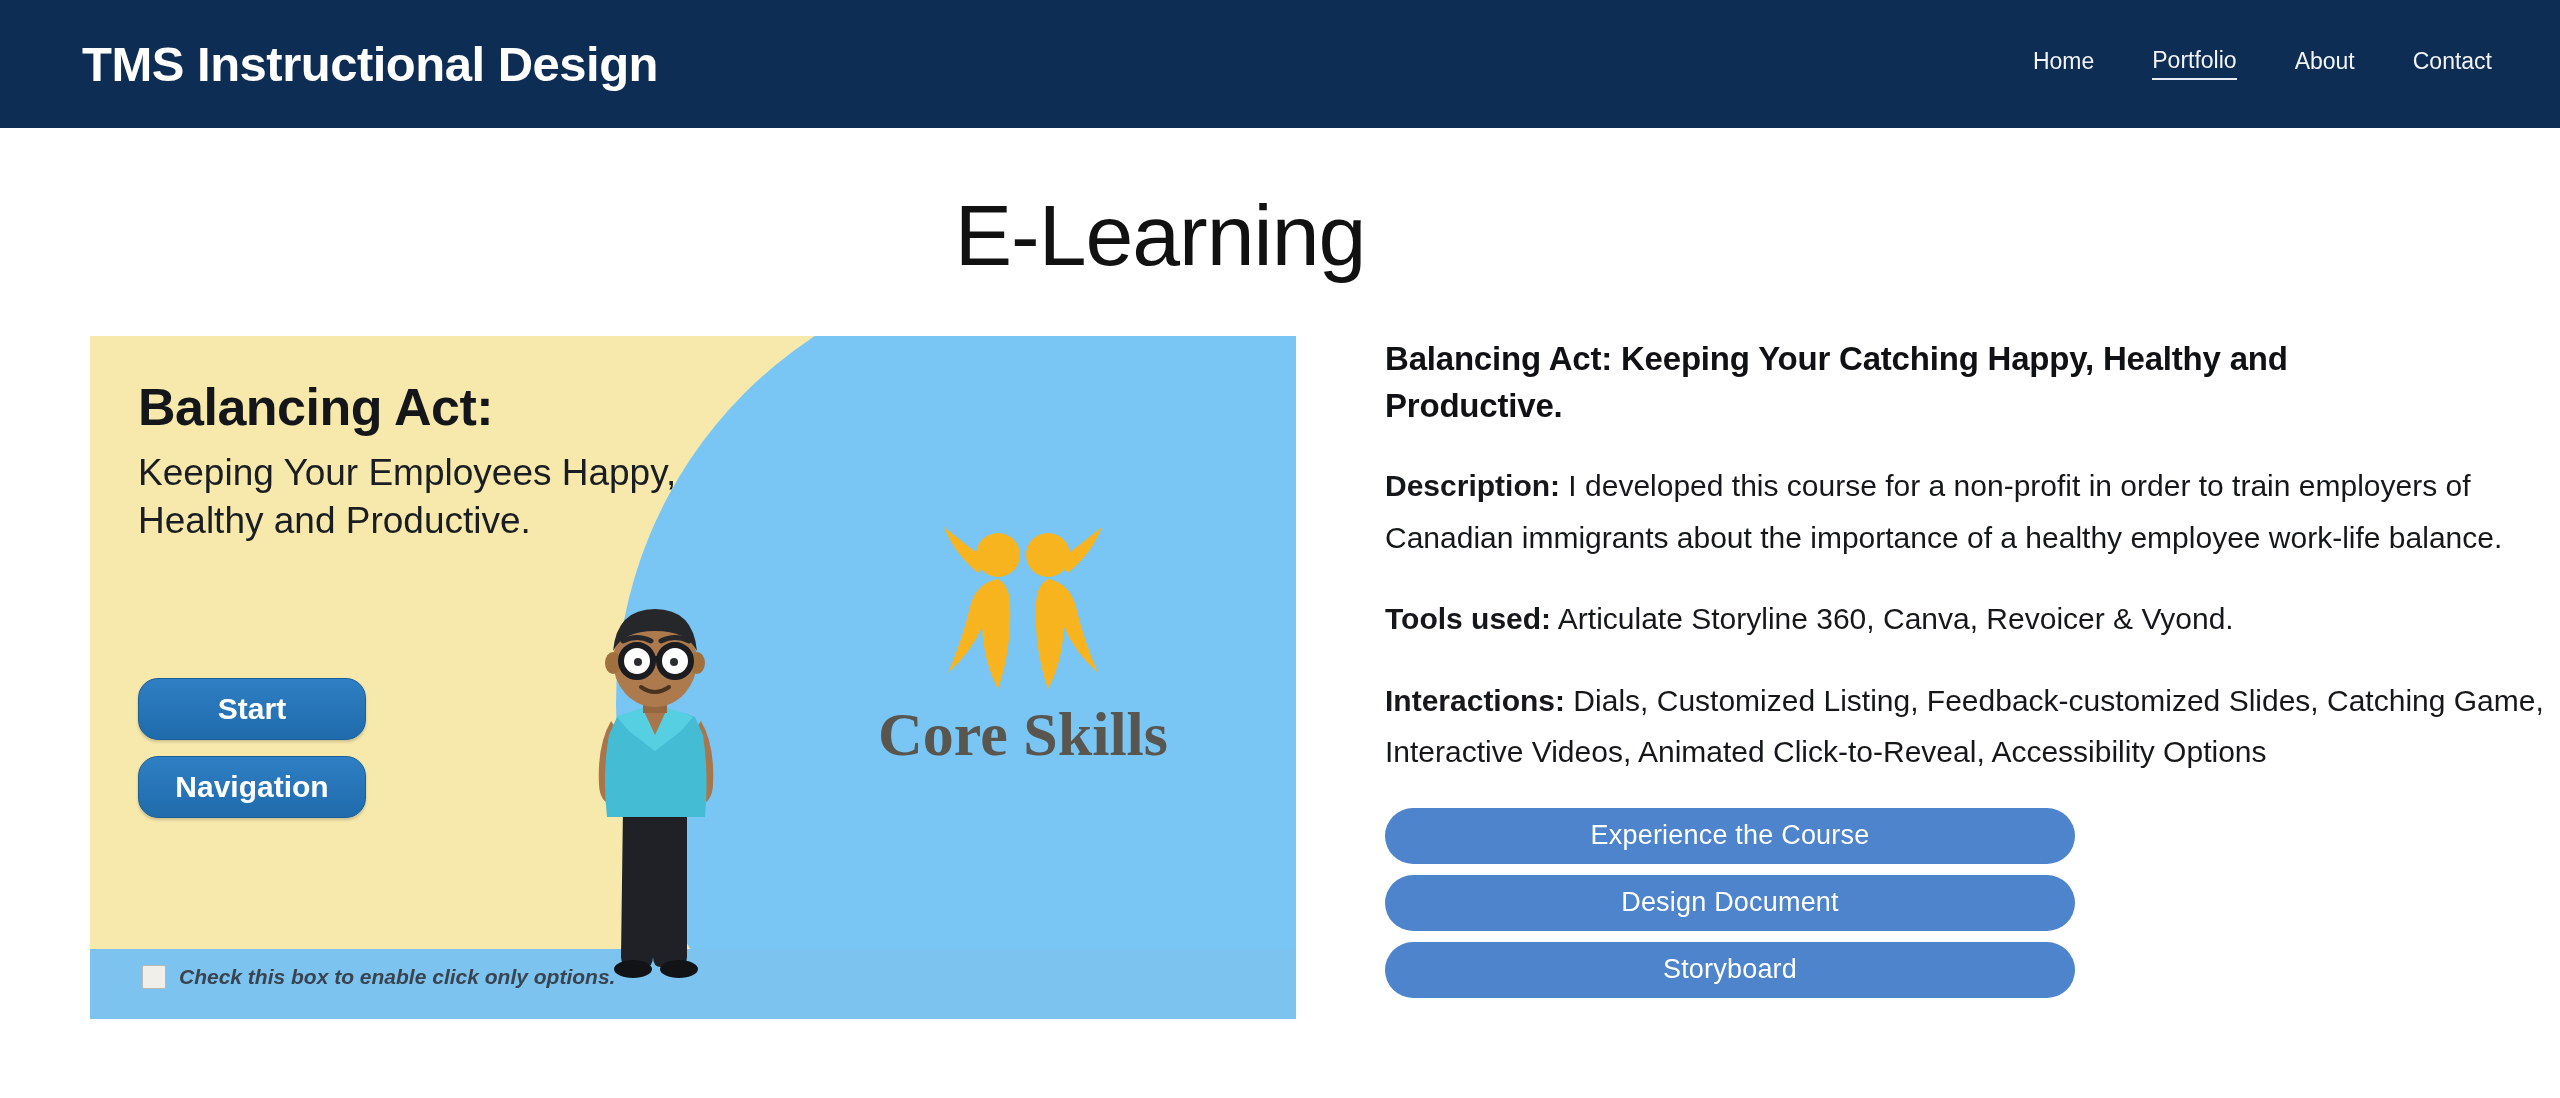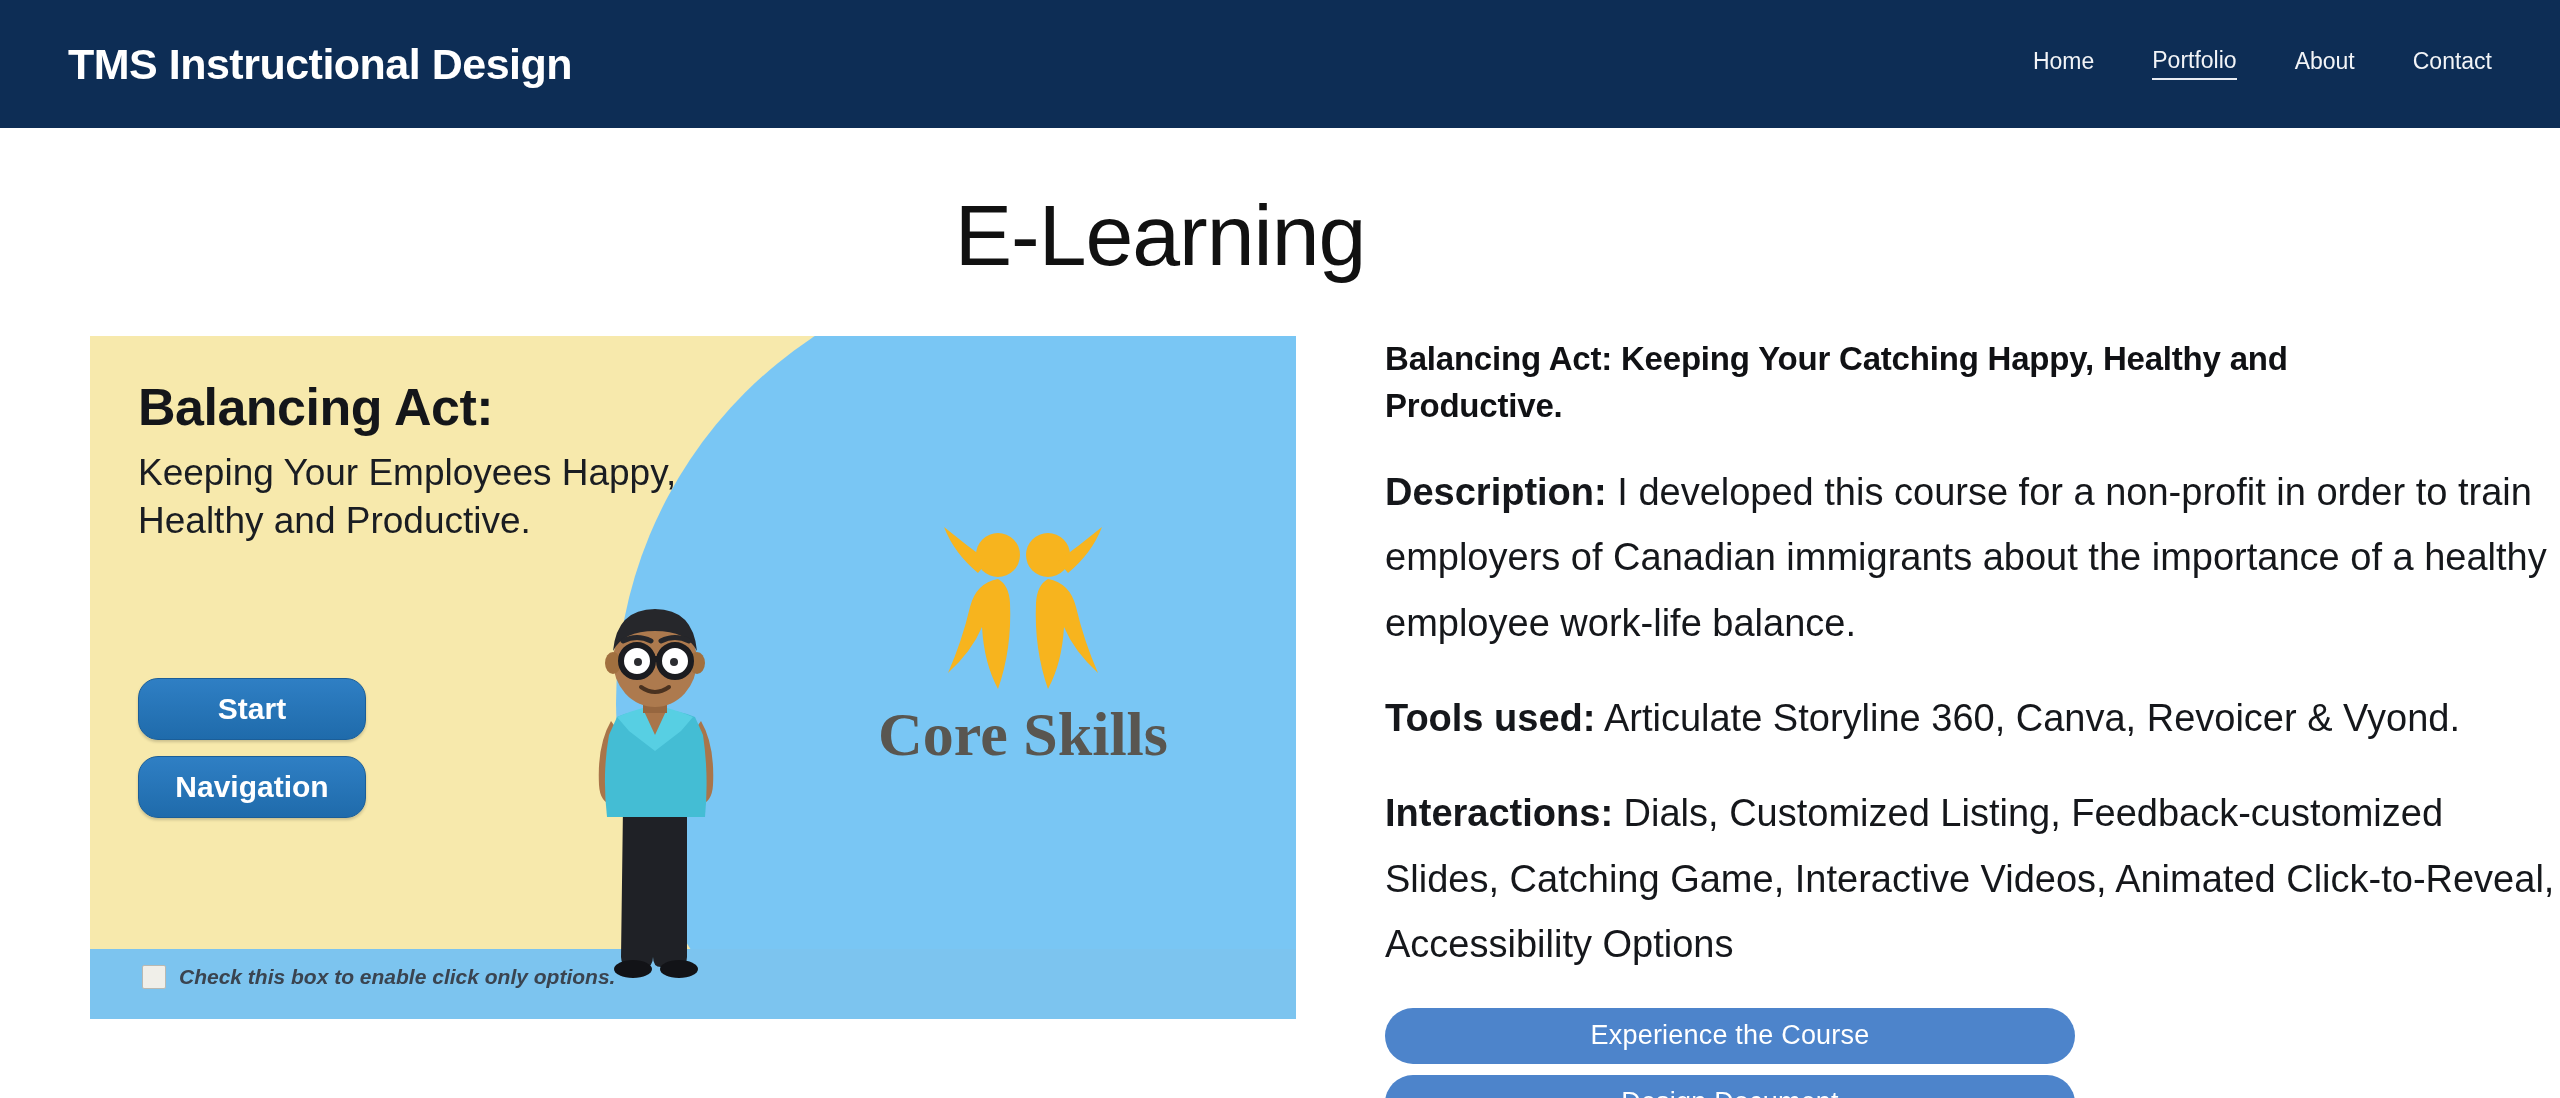--- a/index.html
+++ b/index.html
@@ -16,25 +16,26 @@
     height: 128px;
     background: #0d2d55;
     display: flex;
     align-items: center;
     justify-content: space-between;
     padding: 0 62px 0 68px;
     position: relative;
   }
   .brand {
     color: #ffffff;
-    font-size: 43px;
+    font-size: 49px;
     font-weight: 700;
     letter-spacing: -0.5px;
     line-height: 1;
     white-space: nowrap;
+    margin-left: 14px;
   }
   .main-nav {
     display: flex;
     align-items: center;
     gap: 58px;
     padding-right: 6px;
   }
   .nav-link {
     color: #f2f4f7;
     font-size: 23px;
@@ -182,21 +183,21 @@
   .detail-title {
     font-size: 33px;
     font-weight: 700;
     color: #101114;
     line-height: 1.42;
     letter-spacing: -0.2px;
     max-width: 1030px;
     margin-bottom: 30px;
   }
   .detail-para {
-    font-size: 38px;
+    font-size: 30px;
     font-weight: 400;
     color: #15171b;
     line-height: 1.72;
     max-width: 1205px;
     margin-bottom: 30px;
   }
   .detail-para b { font-weight: 700; }
 
   .action-btn {
     display: flex;

